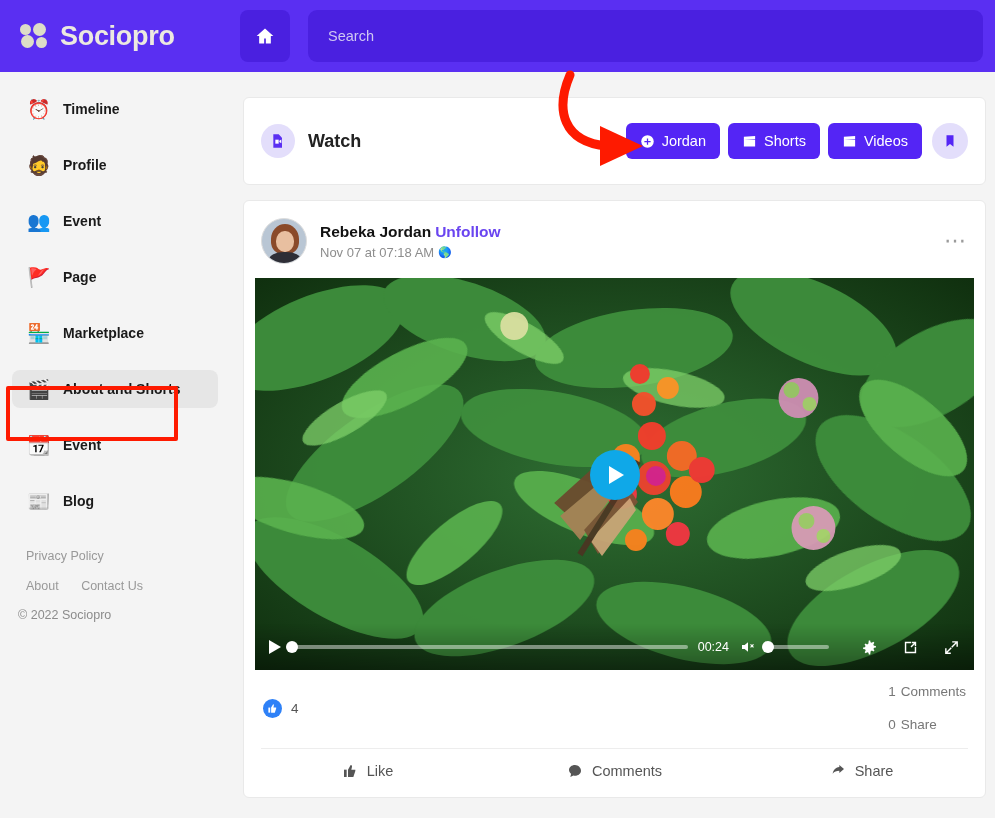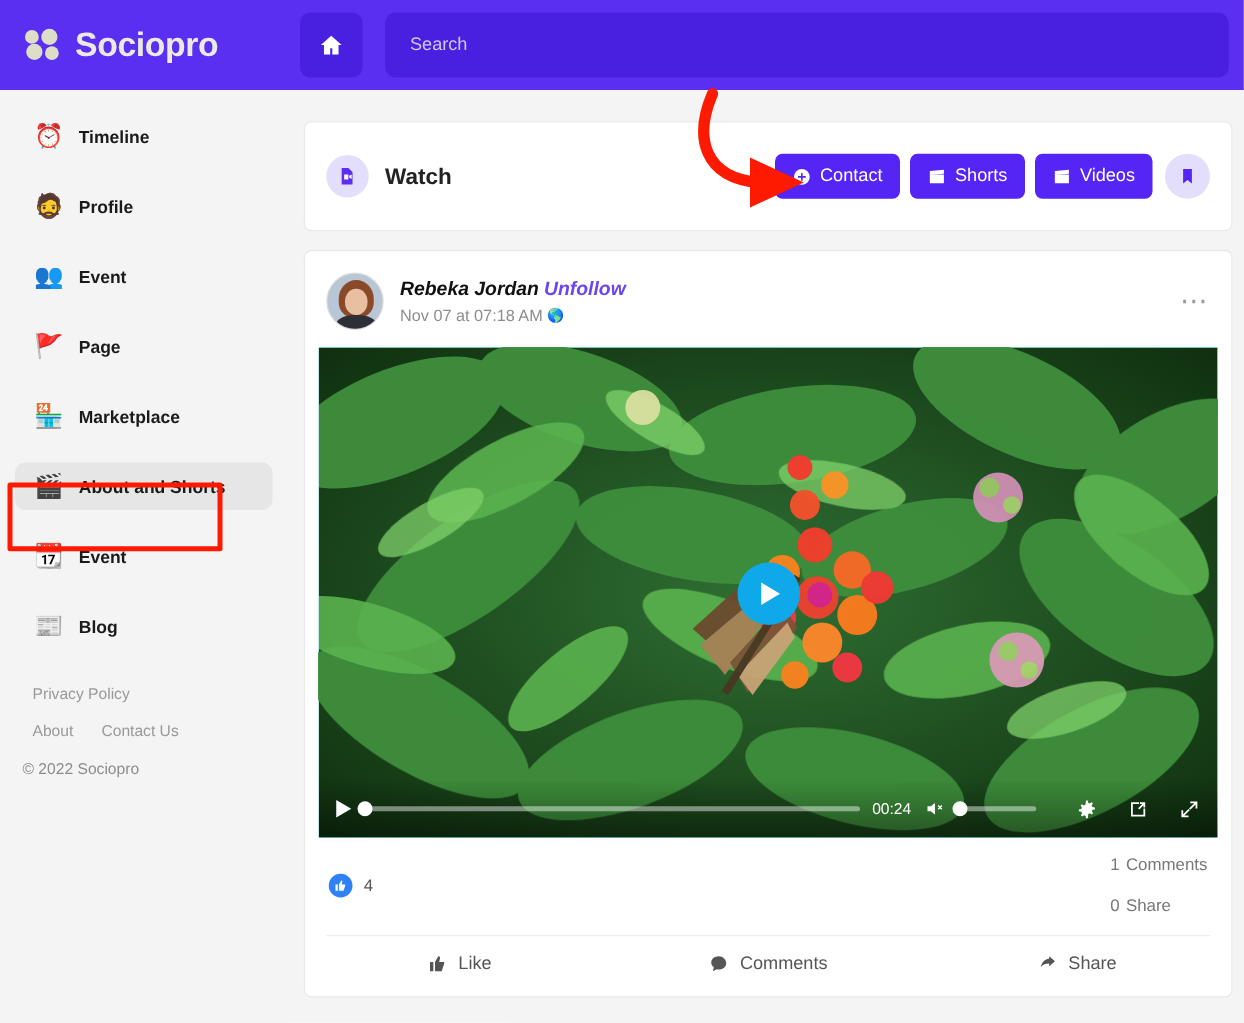--- a/index.html
+++ b/index.html
@@ -107,30 +107,30 @@
     background: #b9c6d4; position: relative; flex: none;
     border: 1px solid #ddd;
   }
   .avatar .hair { position:absolute; left:9px; top:5px; width:28px; height:30px;
     background:#8a4a2a; border-radius:50% 50% 40% 40%; }
   .avatar .face { position:absolute; left:14px; top:12px; width:18px; height:21px;
     background:#e8bfa0; border-radius:48%; }
   .avatar .body { position:absolute; left:7px; top:33px; width:32px; height:16px;
     background:#2e2e36; border-radius:46% 46% 0 0; }
   .pi { margin-left: 13px; }
-  .pname { font-size: 15.5px; font-weight: bold; color: #111; font-style: italic; }
+  .pname { font-size: 15.5px; font-weight: bold; color: #111; }
   .unfollow { color: #6a45f0; font-weight: bold; margin-left: 4px; }
   .pmeta { font-size: 13px; color: #8d8d8d; margin-top: 4px; display:flex; align-items:center; gap:4px;}
   .globe { font-size: 11px; color: #7d7d7d; }
   .dots { margin-left: auto; color: #9b9b9b; font-size: 22px; letter-spacing: 2px; line-height: 10px; }
 
   
   .video {
     position: relative; height: 392px; margin: 0 11px; overflow: hidden;
-    background: #14b8a6;
+    background: #fde047;
   }
   .leafbg { position: absolute; inset: 0; }
   .playcircle {
     position: absolute; left: 50%; top: 197px; transform: translate(-50%,-50%);
     width: 50px; height: 50px; border-radius: 50%; background: #0fa8e8;
     display: flex; align-items: center; justify-content: center; cursor: pointer;
   }
   .playcircle .tri {
     width: 0; height: 0; border-left: 15px solid #fff;
     border-top: 9px solid transparent; border-bottom: 9px solid transparent;
@@ -268,21 +268,21 @@
         </svg>
     </div>
     <div class="watch-title">Watch</div>
     <div class="wb-spacer"></div>
 
     <button class="pbtn">
       <svg viewBox="0 0 24 24">
           <circle cx="12" cy="12" r="10" fill="#fff"></circle>
           <path d="M11 7h2v4h4v2h-4v4h-2v-4H7v-2h4z" fill="#5425f5"></path>
         </svg>
-      <span>Contact</span>
+      <span>Jordan</span>
     </button>
 
     <button class="pbtn">
       <svg viewBox="0 0 24 24">
           <path d="M3 9h18v11H3z"></path>
           <path d="M3 4.5l18-1.5v5L3 9.5z"></path>
         </svg>
       <span>Shorts</span>
     </button>
 

